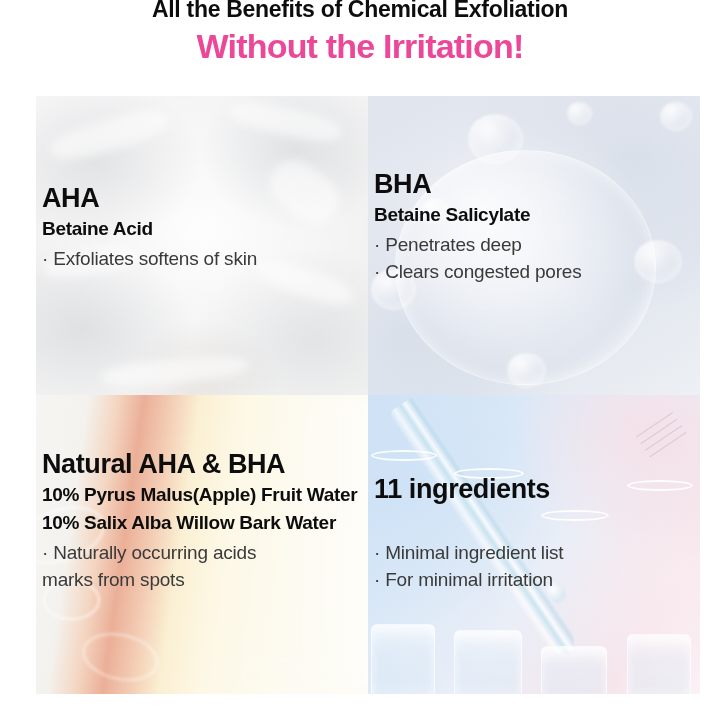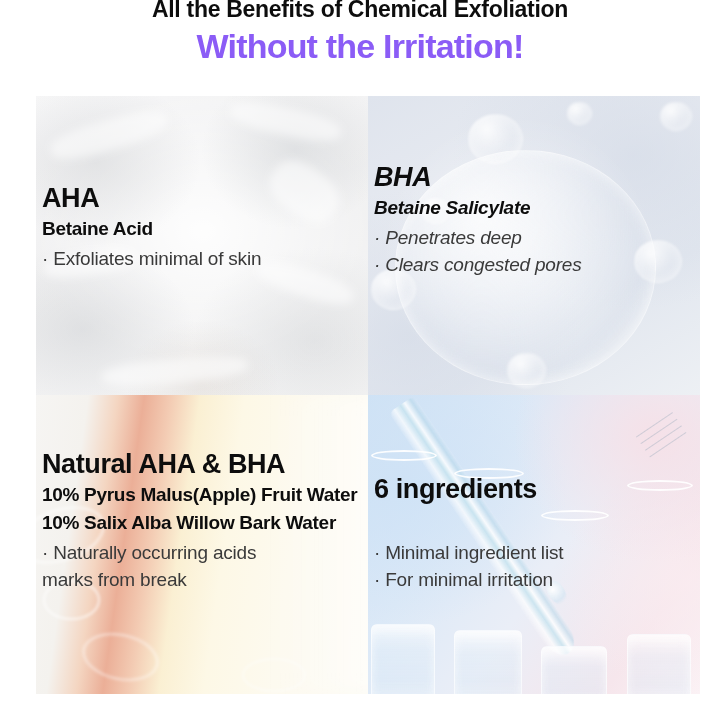--- a/index.html
+++ b/index.html
@@ -37,21 +37,21 @@
     letter-spacing: -0.3px;
     color: #0d0d0d;
     line-height: 26px;
   }
   .headline-line2 {
     display: block;
     margin-top: 4px;
     font-size: 34px;
     font-weight: 700;
     letter-spacing: -0.8px;
-    color: #8b5cf6;
+    color: #ec4899;
     line-height: 40px;
   }
 
   
   .grid {
     position: absolute;
     left: 36px;
     top: 96px;
     width: 664px;
     height: 598px;
@@ -129,21 +129,21 @@
   .gel-s6 { left: 70%; top: 24%; width: 22%; height: 16%; transform: rotate(36deg); }
 
   
   .cell-bha {
     background:
       radial-gradient(ellipse 200px 200px at 45% 52%, rgba(255,255,255,0.55), rgba(255,255,255,0) 68%),
       radial-gradient(ellipse 260px 220px at 80% 20%, rgba(206,214,228,0.55), rgba(206,214,228,0) 70%),
       radial-gradient(ellipse 240px 200px at 12% 80%, rgba(205,213,227,0.50), rgba(205,213,227,0) 72%),
       linear-gradient(150deg, #dfe4ed 0%, #e9ecf2 40%, #e2e7ef 70%, #edf0f4 100%);
   }
-  .cell-bha .cell-content { top: 65px; font-style: italic; }
+  .cell-bha .cell-content { top: 72px; }
 
   .bubble {
     position: absolute;
     border-radius: 50%;
     background: radial-gradient(circle at 34% 30%, rgba(255,255,255,0.82), rgba(255,255,255,0.10) 55%, rgba(255,255,255,0.0) 72%);
     box-shadow: inset 0 0 14px rgba(255,255,255,0.65);
     border: 1px solid rgba(255,255,255,0.45);
   }
   .bub-main {
     left: 8%; top: 18%;
@@ -297,21 +297,21 @@
       <div class="gel-streak gel-s1"></div>
       <div class="gel-streak gel-s2"></div>
       <div class="gel-streak gel-s3"></div>
       <div class="gel-streak gel-s4"></div>
       <div class="gel-streak gel-s5"></div>
       <div class="gel-streak gel-s6"></div>
       <div class="cell-content">
         <div class="cell-title">AHA</div>
         <div class="cell-subtitle">Betaine Acid</div>
         <div class="cell-bullets">
-          <span class="bullet">· Exfoliates minimal of skin</span>
+          <span class="bullet">· Exfoliates softens of skin</span>
         </div>
       </div>
     </div>
 
     <div class="cell cell-bha">
       <div class="bubble bub-main"></div>
       <div class="bubble bub-a"></div>
       <div class="bubble bub-b"></div>
       <div class="bubble bub-c"></div>
       <div class="bubble bub-d"></div>
@@ -333,21 +333,21 @@
       <div class="water-splash ws1"></div>
       <div class="water-splash ws2"></div>
       <div class="water-splash ws3"></div>
       <div class="water-splash ws4"></div>
       <div class="cell-content">
         <div class="cell-title">Natural AHA &amp; BHA</div>
         <div class="cell-subtitle">10% Pyrus Malus(Apple) Fruit Water</div>
         <div class="cell-subtitle">10% Salix Alba Willow Bark Water</div>
         <div class="cell-bullets">
           <span class="bullet">· Naturally occurring acids</span>
-          <span class="bullet">marks from break</span>
+          <span class="bullet">marks from spots</span>
         </div>
       </div>
     </div>
 
     <div class="cell cell-ingredients">
       <div class="pipette"></div>
       <div class="pipette-marks"></div>
       <div class="pipette-tip"></div>
       <div class="vial v1">
           <div class="vial-glow"></div>
@@ -359,21 +359,21 @@
       <div class="vial-rim v2r"></div>
       <div class="vial v3">
           <div class="vial-glow"></div>
         </div>
       <div class="vial-rim v3r"></div>
       <div class="vial v4">
           <div class="vial-glow"></div>
         </div>
       <div class="vial-rim v4r"></div>
       <div class="cell-content">
-        <div class="cell-title">6 ingredients</div>
+        <div class="cell-title">11 ingredients</div>
         <div class="cell-bullets">
           <span class="bullet">· Minimal ingredient list</span>
           <span class="bullet">· For minimal irritation</span>
         </div>
       </div>
     </div>
 
   </div>
 </div>
 

